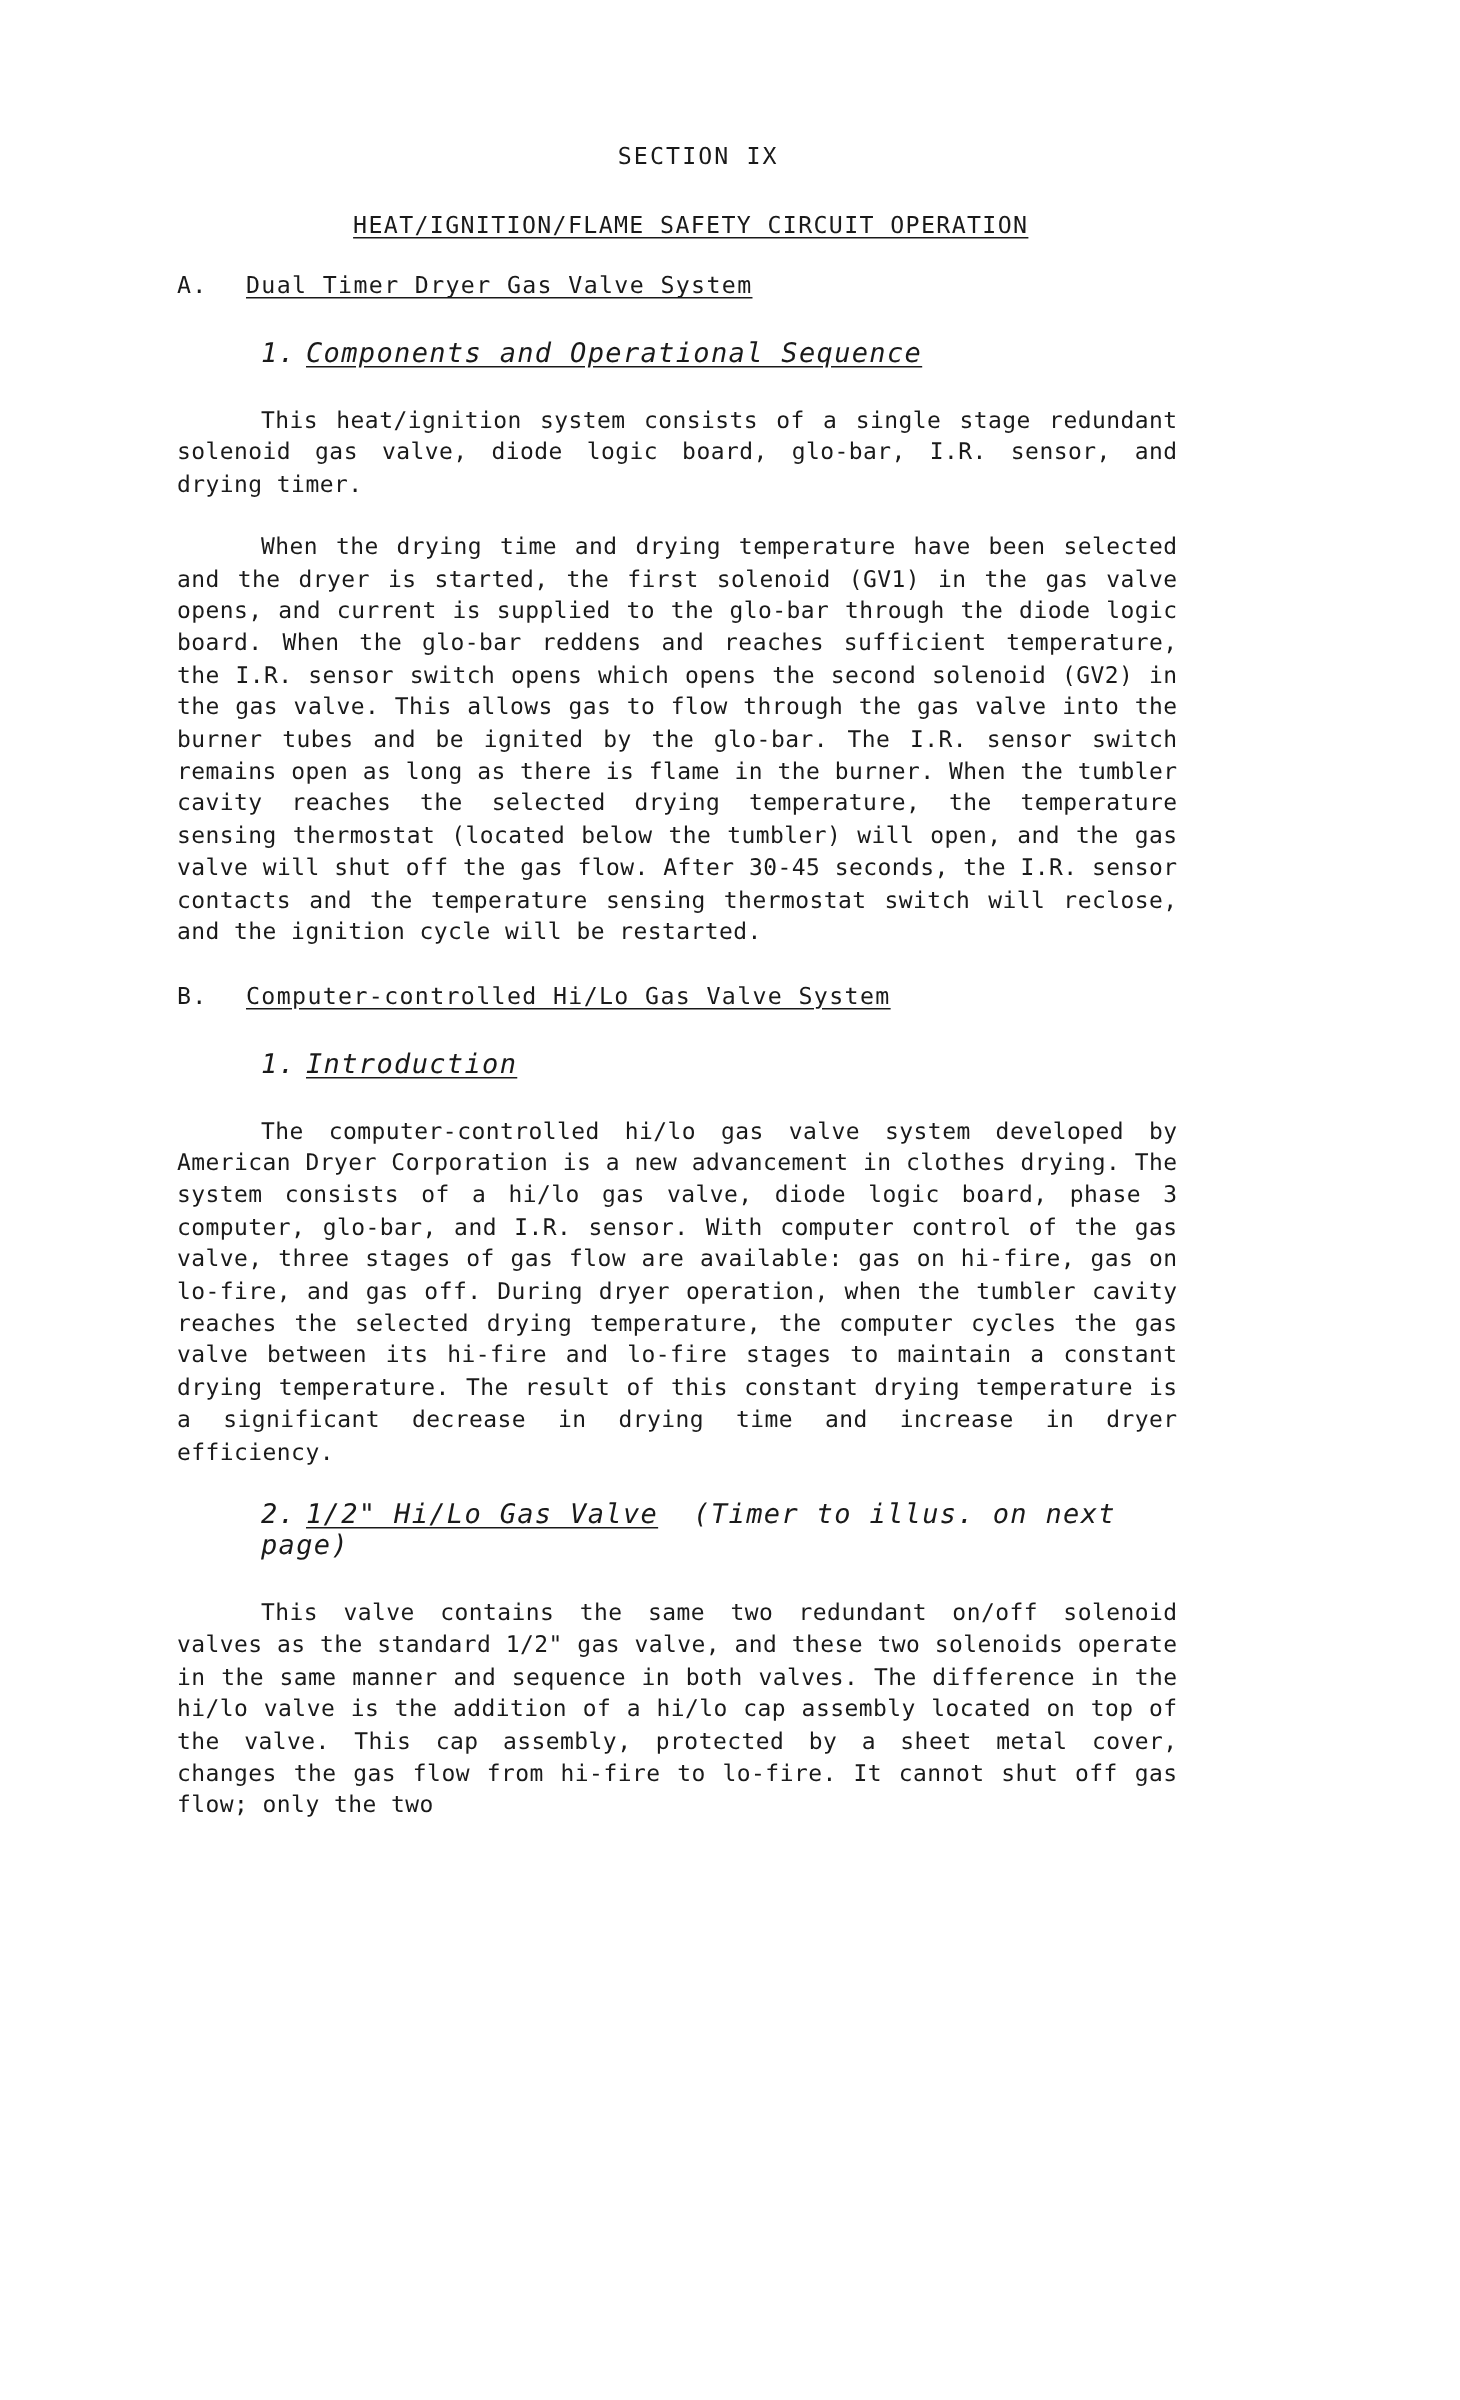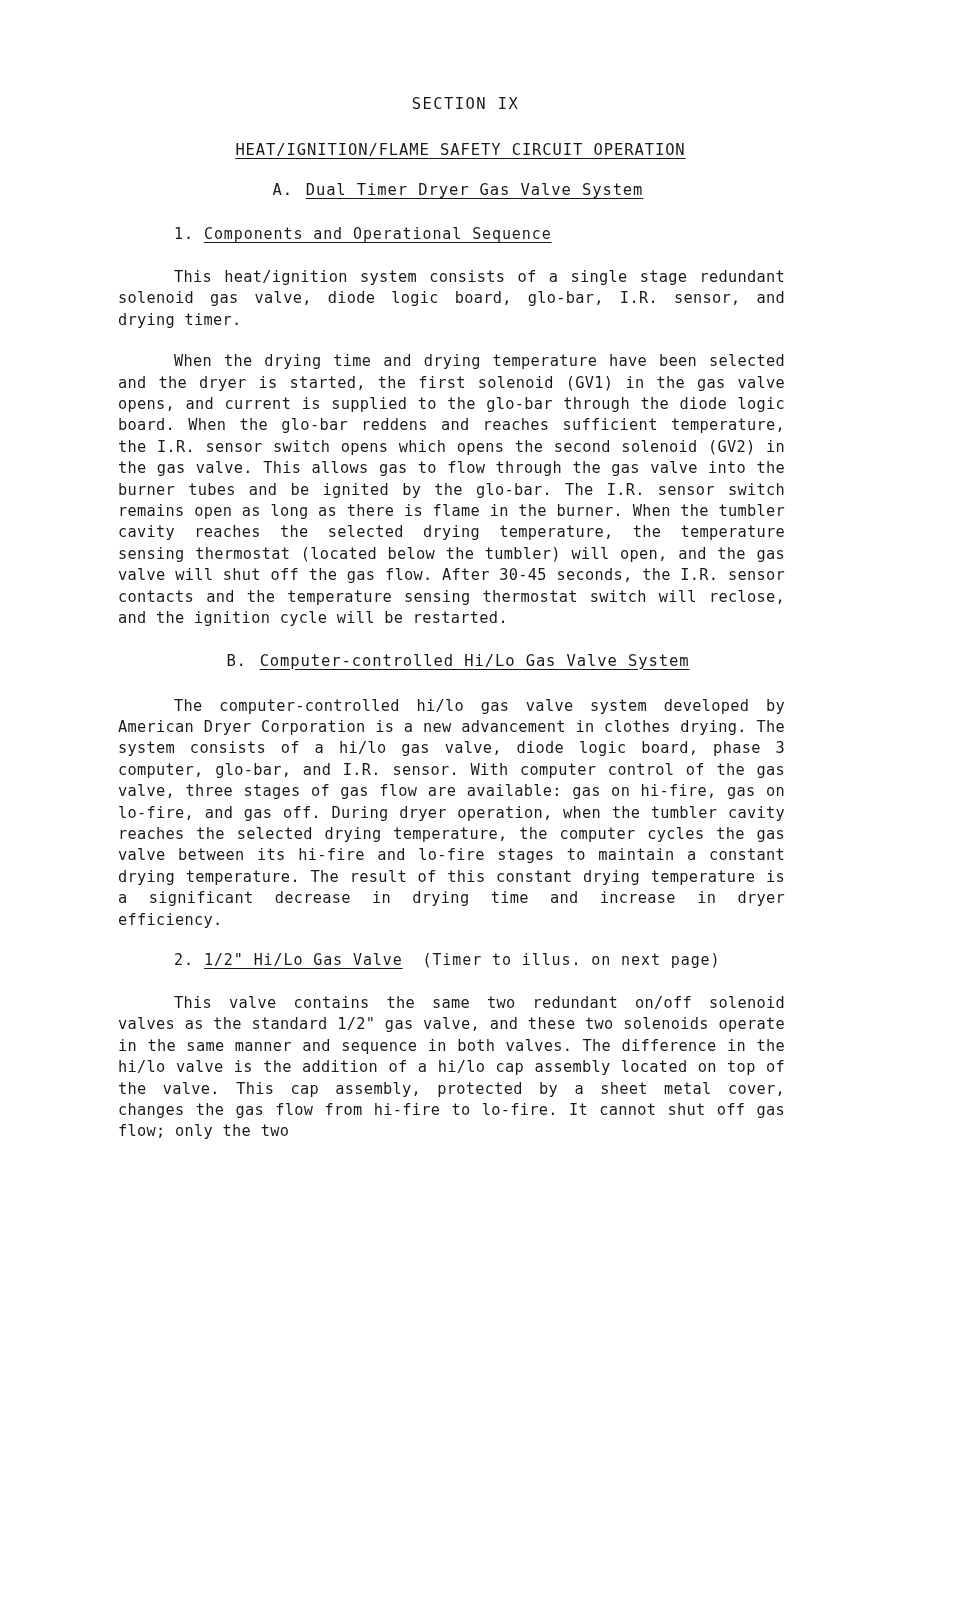--- a/index.html
+++ b/index.html
@@ -33,35 +33,35 @@
     letter-spacing: 0.9px;
     text-decoration: underline;
     text-underline-offset: 3px;
     margin: 0 0 22px 0;
     padding-left: 18px;
   }
   .lvl-a {
     font-size: 15.5px;
     letter-spacing: 0.9px;
     margin: 0 0 26px 0;
-    text-align: center;
   }
   .lvl-a .lbl {
     display: inline-block;
     width: 46px;
   }
   .lvl-a .txt {
     text-decoration: underline;
     text-underline-offset: 3px;
   }
   .lvl-1 {
-    font-size: 15px;
+    font-size: 18px;
     letter-spacing: 0.9px;
     margin: 0 0 24px 0;
     padding-left: 56px;
+    font-style: italic;
   }
   .lvl-1 .lbl {
     display: inline-block;
     width: 30px;
   }
   .lvl-1 .txt {
     text-decoration: underline;
     text-underline-offset: 3px;
   }
   .lvl-1 .plain {
@@ -105,20 +105,23 @@
   </div>
 
   <p class="body">This heat/ignition system consists of a single stage redundant solenoid gas valve, diode logic board, glo-bar, I.R. sensor, and drying timer.</p>
 
   <p class="body tight">When the drying time and drying temperature have been selected and the dryer is started, the first solenoid (GV1) in the gas valve opens, and current is supplied to the glo-bar through the diode logic board. When the glo-bar reddens and reaches sufficient temperature, the I.R. sensor switch opens which opens the second solenoid (GV2) in the gas valve. This allows gas to flow through the gas valve into the burner tubes and be ignited by the glo-bar. The I.R. sensor switch remains open as long as there is flame in the burner. When the tumbler cavity reaches the selected drying temperature, the temperature sensing thermostat (located below the tumbler) will open, and the gas valve will shut off the gas flow. After 30-45 seconds, the I.R. sensor contacts and the temperature sensing thermostat switch will reclose, and the ignition cycle will be restarted.</p>
 
   <div class="lvl-a">
     <span class="lbl">B.</span><span class="txt">Computer-controlled Hi/Lo Gas Valve System</span>
   </div>
 
+  <div class="lvl-1">
+    <span class="lbl">1.</span><span class="txt">Introduction</span>
+  </div>
 
   <p class="body">The computer-controlled hi/lo gas valve system developed by American Dryer Corporation is a new advancement in clothes drying. The system consists of a hi/lo gas valve, diode logic board, phase 3 computer, glo-bar, and I.R. sensor. With computer control of the gas valve, three stages of gas flow are available: gas on hi-fire, gas on lo-fire, and gas off. During dryer operation, when the tumbler cavity reaches the selected drying temperature, the computer cycles the gas valve between its hi-fire and lo-fire stages to maintain a constant drying temperature. The result of this constant drying temperature is a significant decrease in drying time and increase in dryer efficiency.</p>
 
   <div class="lvl-1">
     <span class="lbl">2.</span><span class="txt">1/2" Hi/Lo Gas Valve</span><span class="plain">&nbsp;&nbsp;</span><span class="plain">(Timer to illus. on next page)</span>
   </div>
 
   <p class="body">This valve contains the same two redundant on/off solenoid valves as the standard 1/2" gas valve, and these two solenoids operate in the same manner and sequence in both valves. The difference in the hi/lo valve is the addition of a hi/lo cap assembly located on top of the valve. This cap assembly, protected by a sheet metal cover, changes the gas flow from hi-fire to lo-fire. It cannot shut off gas flow; only the two</p>
 
 

